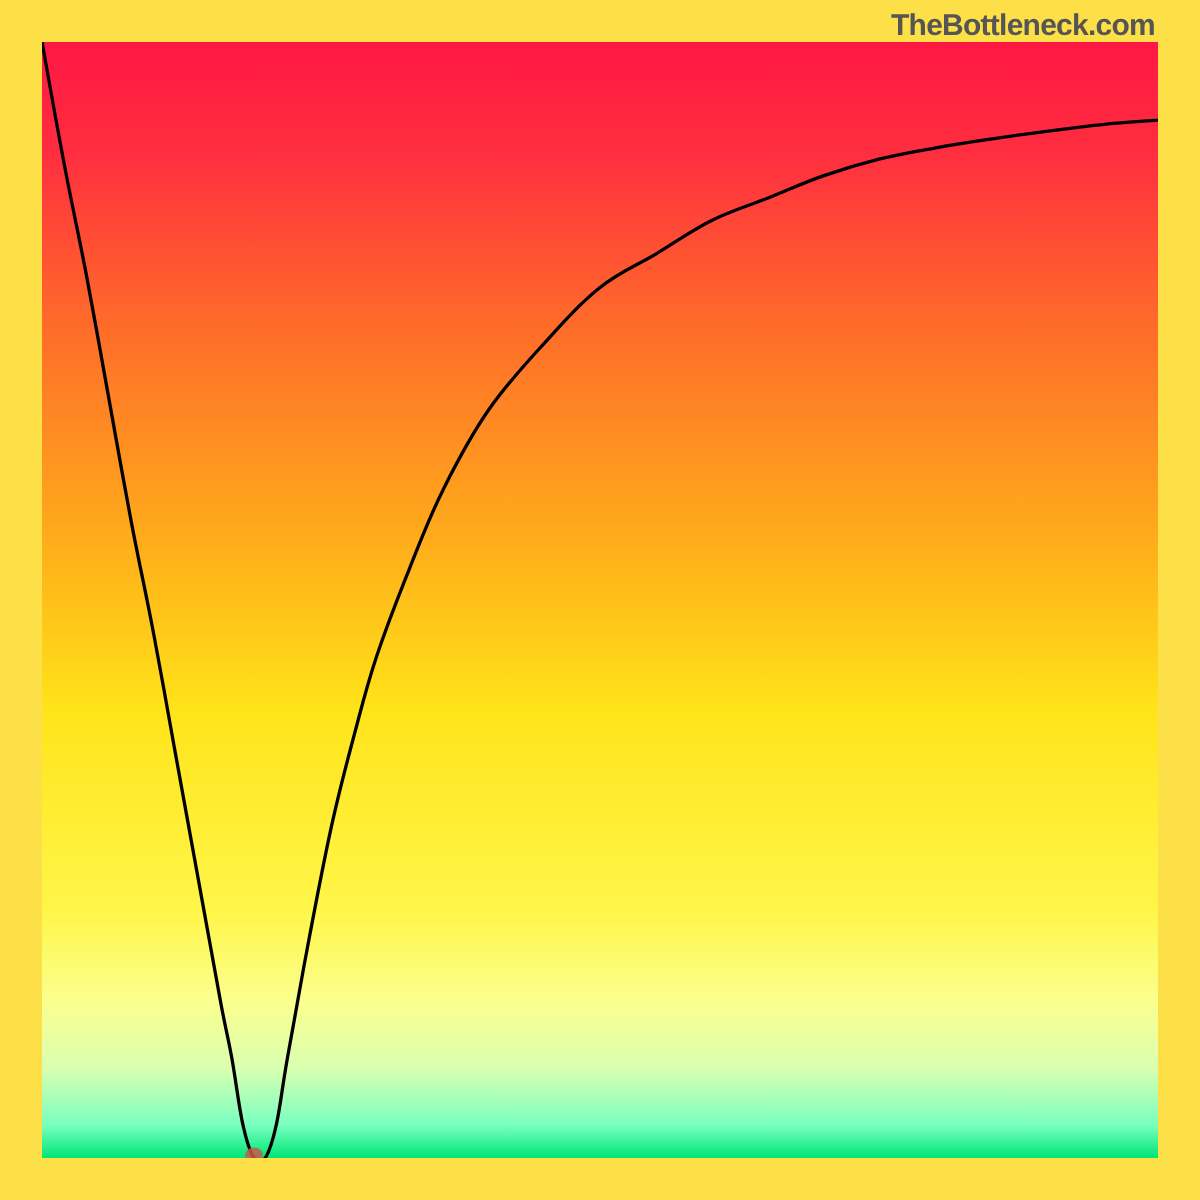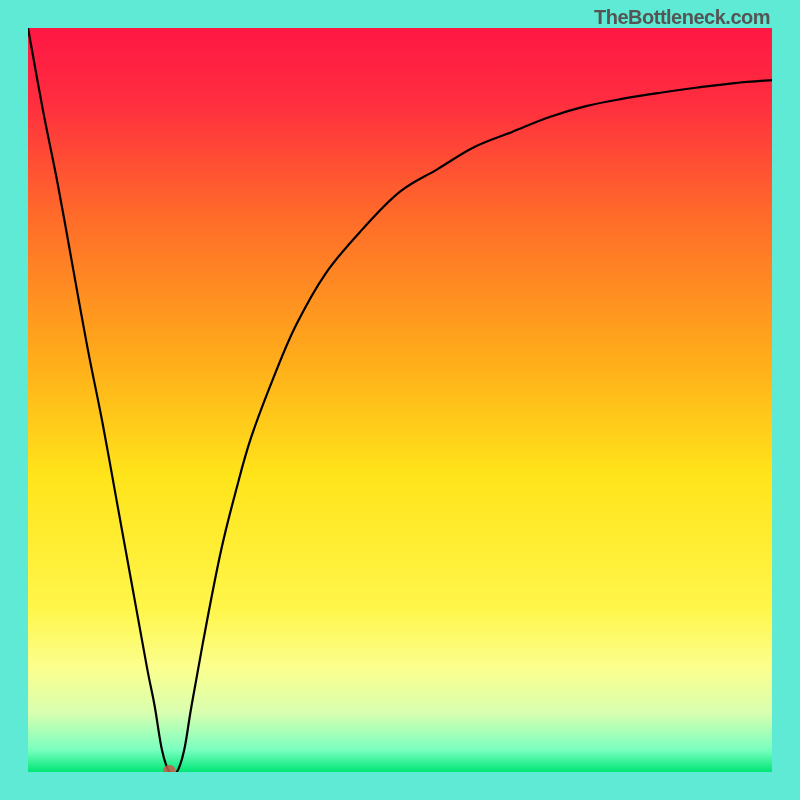--- a/index.html
+++ b/index.html
@@ -4,21 +4,21 @@
 <style>
   body {
     margin: 0;
     padding: 0;
     background: #fff;
   }
   .container {
     width: 800px;
     height: 800px;
     position: relative;
-    background: #5eead4;
+    background: #fde047;
   }
   .plot-area {
     position: absolute;
     left: 28px;
     top: 28px;
     width: 744px;
     height: 744px;
     overflow: hidden;
   }
   .gradient-bg {

